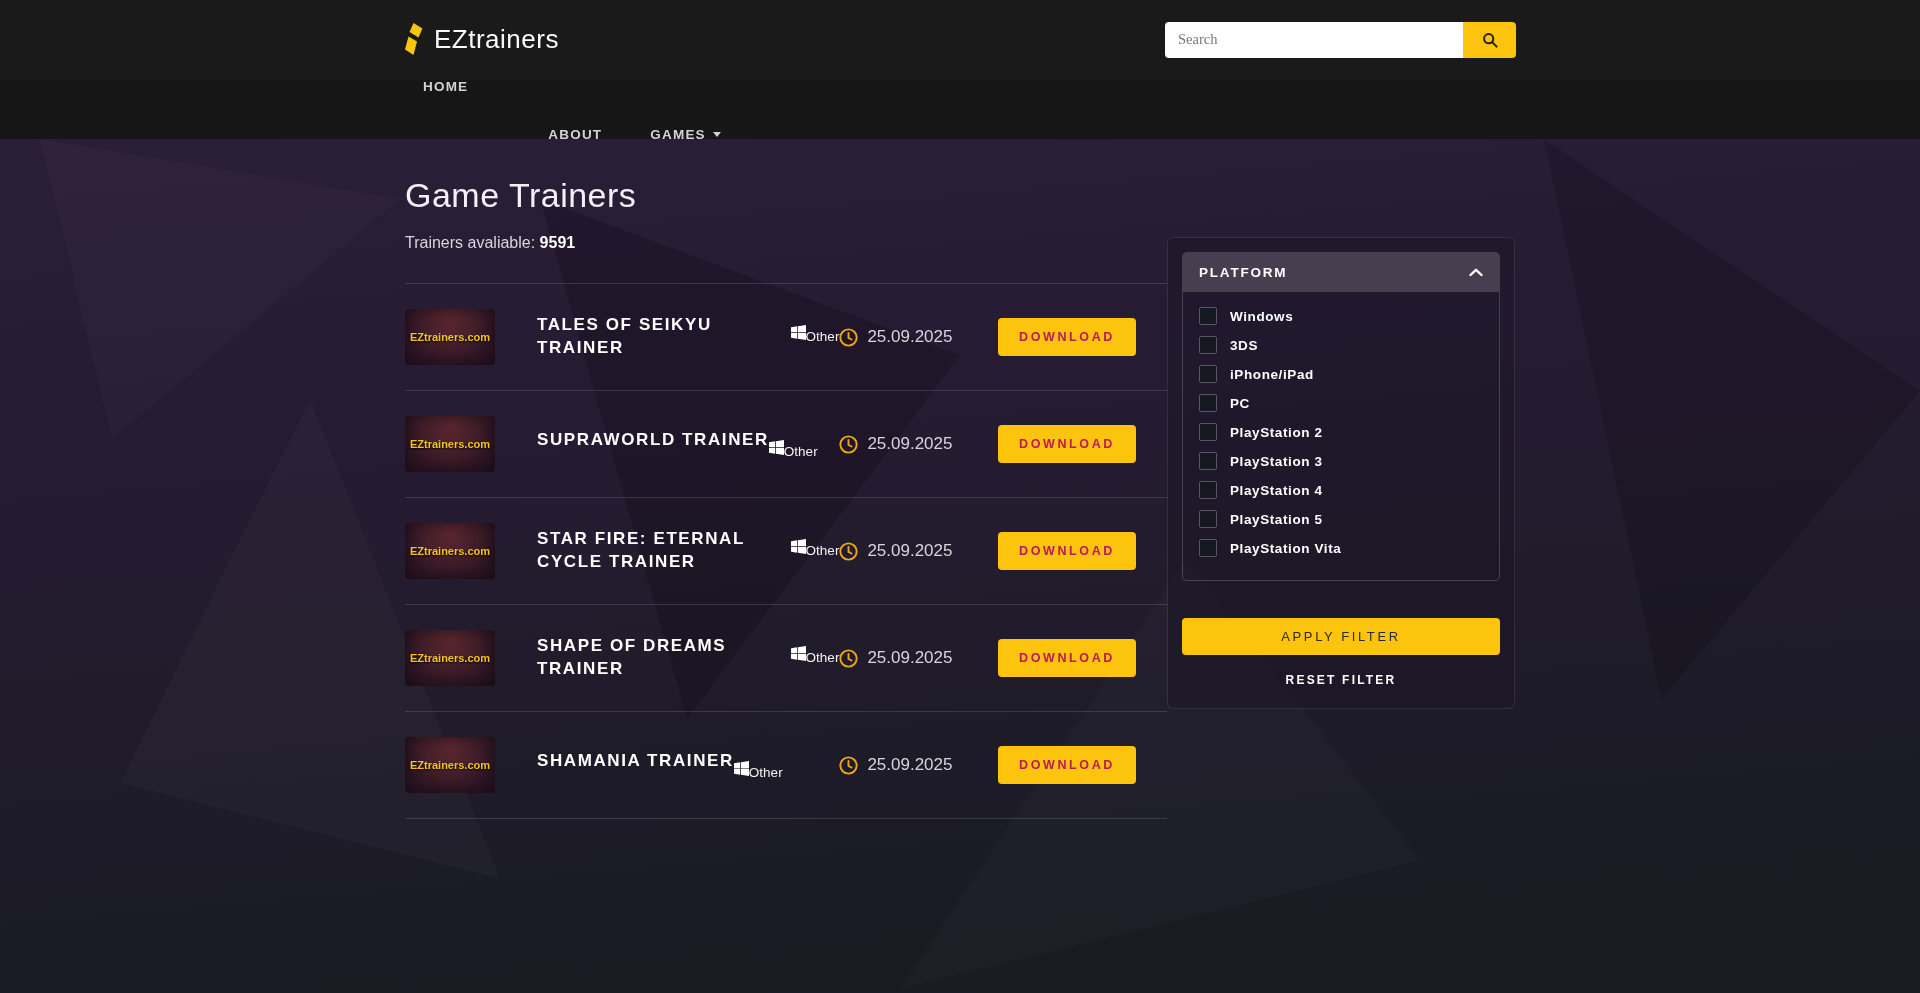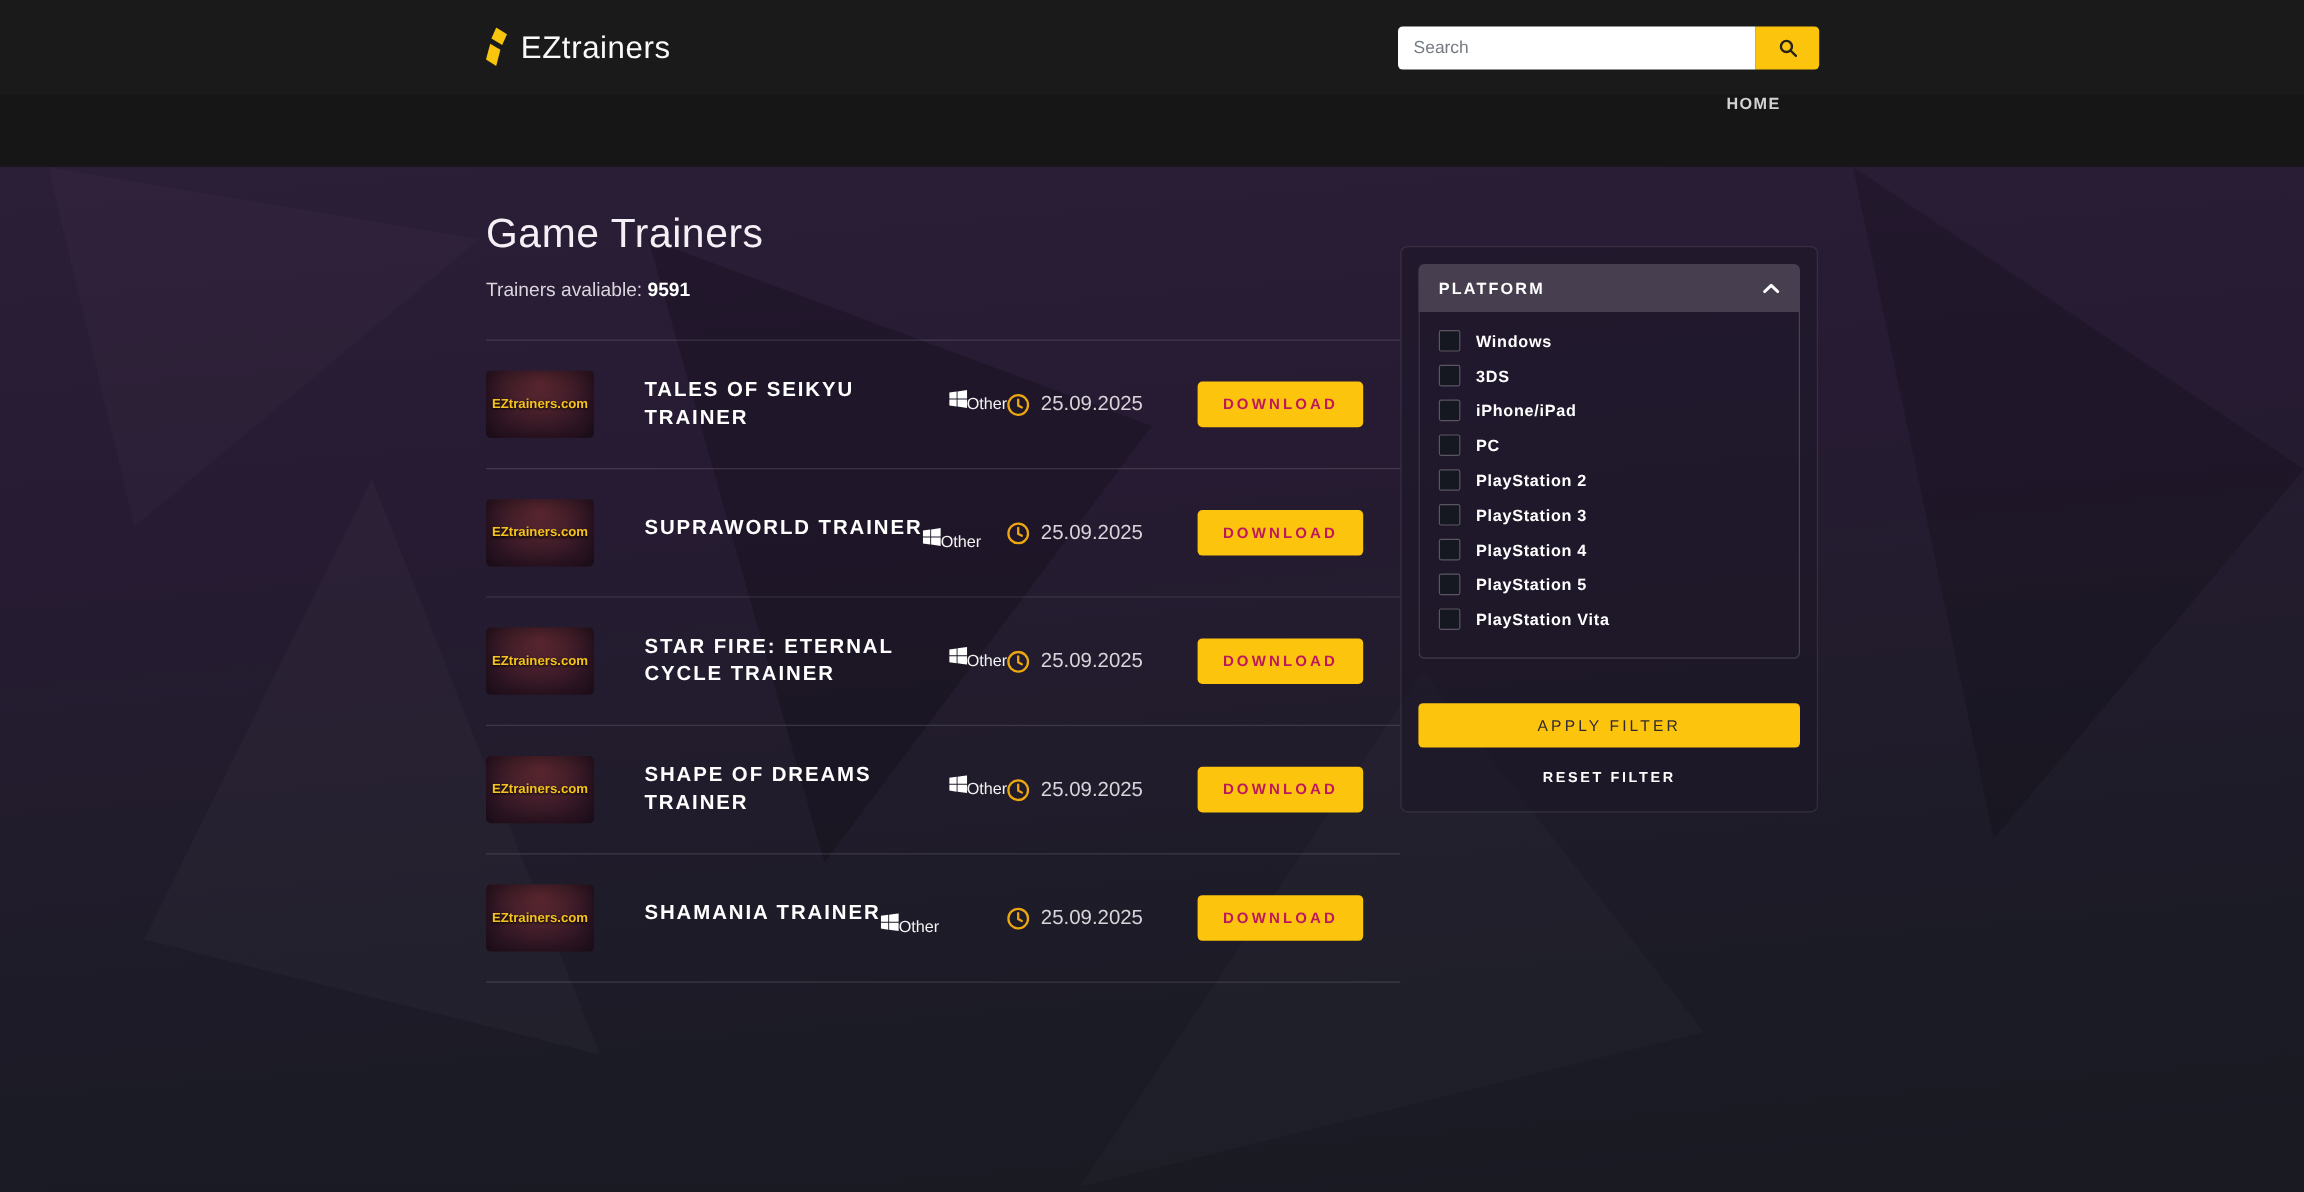--- a/index.html
+++ b/index.html
@@ -11,29 +11,29 @@
   
   .topbar { height:79px; background:#1a1a1b; }
   .topbar .container { height:100%; display:flex; align-items:center; padding:0 14px; }
   .brand { display:flex; align-items:center; gap:9px; cursor:pointer; }
   .brand-icon { display:block; }
   .brand-name { color:#fafafa; font-size:26px; font-weight:400; letter-spacing:0.5px; }
 
   .search-form { margin-left:auto; display:flex; height:36px; }
   .search-input { width:298px; height:36px; border:none; outline:none;
                   border-radius:4px 0 0 4px; padding:0 13px; font-size:14.5px;
-                  color:#495057; background:#ffffff; font-family:Liberation Sans, sans-serif; }
+                  color:#495057; background:#ffffff; font-family:Liberation Serif, serif; }
   .search-input::placeholder { color:#757a80; }
   .search-btn { width:53px; height:36px; border:none; background:var(--accent);
                 border-radius:0 4px 4px 0; cursor:pointer; display:flex;
                 align-items:center; justify-content:center; }
 
   
   .navbar { height:60px; background:#161617; }
-  .navbar .container { height:100%; display:flex; align-items:flex-end; padding:0 14px;flex-direction:column; }
+  .navbar .container { height:100%; display:flex; align-items:flex-start; padding:0 14px; }
   .nav-item { color:#d4d2d4; font-size:13.5px; font-weight:700; letter-spacing:1.2px;
               text-transform:uppercase; cursor:pointer; display:flex; align-items:center; }
   .nav-item + .nav-item { margin-left:48px;margin-top:48px; }
   .nav-item:first-child { margin-left:19px; margin-right:32px; }
   .caret { display:inline-block; margin-left:7px; width:0; height:0;
            border-left:4.5px solid transparent; border-right:4.5px solid transparent;
            border-top:5px solid #d4d2d4; }
 
   
   .main { position:relative; height:854px;
@@ -71,21 +71,21 @@
   .t-platform { margin-top:11px; }
   .t-genre { margin-top:15px; color:#f2f2f2; font-size:13.5px; }
   .t-date { width:152px; display:flex; align-items:center; gap:9px;
             color:#d8d4da; font-size:17px; }
   .t-btn-wrap { margin-left:auto; margin-right:31px; }
   .download-btn { width:138px; height:38px; background:var(--accent); color:#be185d;
                   border:none; border-radius:4px; font-size:12.5px; font-weight:700;
                   letter-spacing:2.6px; cursor:pointer; font-family:"Liberation Sans",sans-serif;margin-left:15px; }
 
   
-  .sidebar-col { margin-left:auto; width:350px; padding-top:66px; }
+  .sidebar-col { margin-left:auto; width:350px; padding-top:98px; }
   .filter-card { background:rgba(28,21,38,0.55); border:1px solid rgba(255,255,255,0.1);
                  border-radius:6px; padding:14px 14px 21px 14px; }
   .filter-header { background:#473e50; border-radius:5px 5px 0 0; height:40px;
                    display:flex; align-items:center; justify-content:space-between;
                    padding:0 17px; cursor:pointer; }
   .filter-header span { color:#ffffff; font-size:13.5px; font-weight:700; letter-spacing:1.8px; }
   .option-list { border:1px solid rgba(255,255,255,0.18); border-top:none;
                  border-radius:0 0 5px 5px; padding:15px 16px 12px 16px; }
   .option-row { display:flex; align-items:center; margin-bottom:11px; cursor:pointer; }
   .checkbox { width:18px; height:18px; background:#151820; border:1px solid #5b5462;

